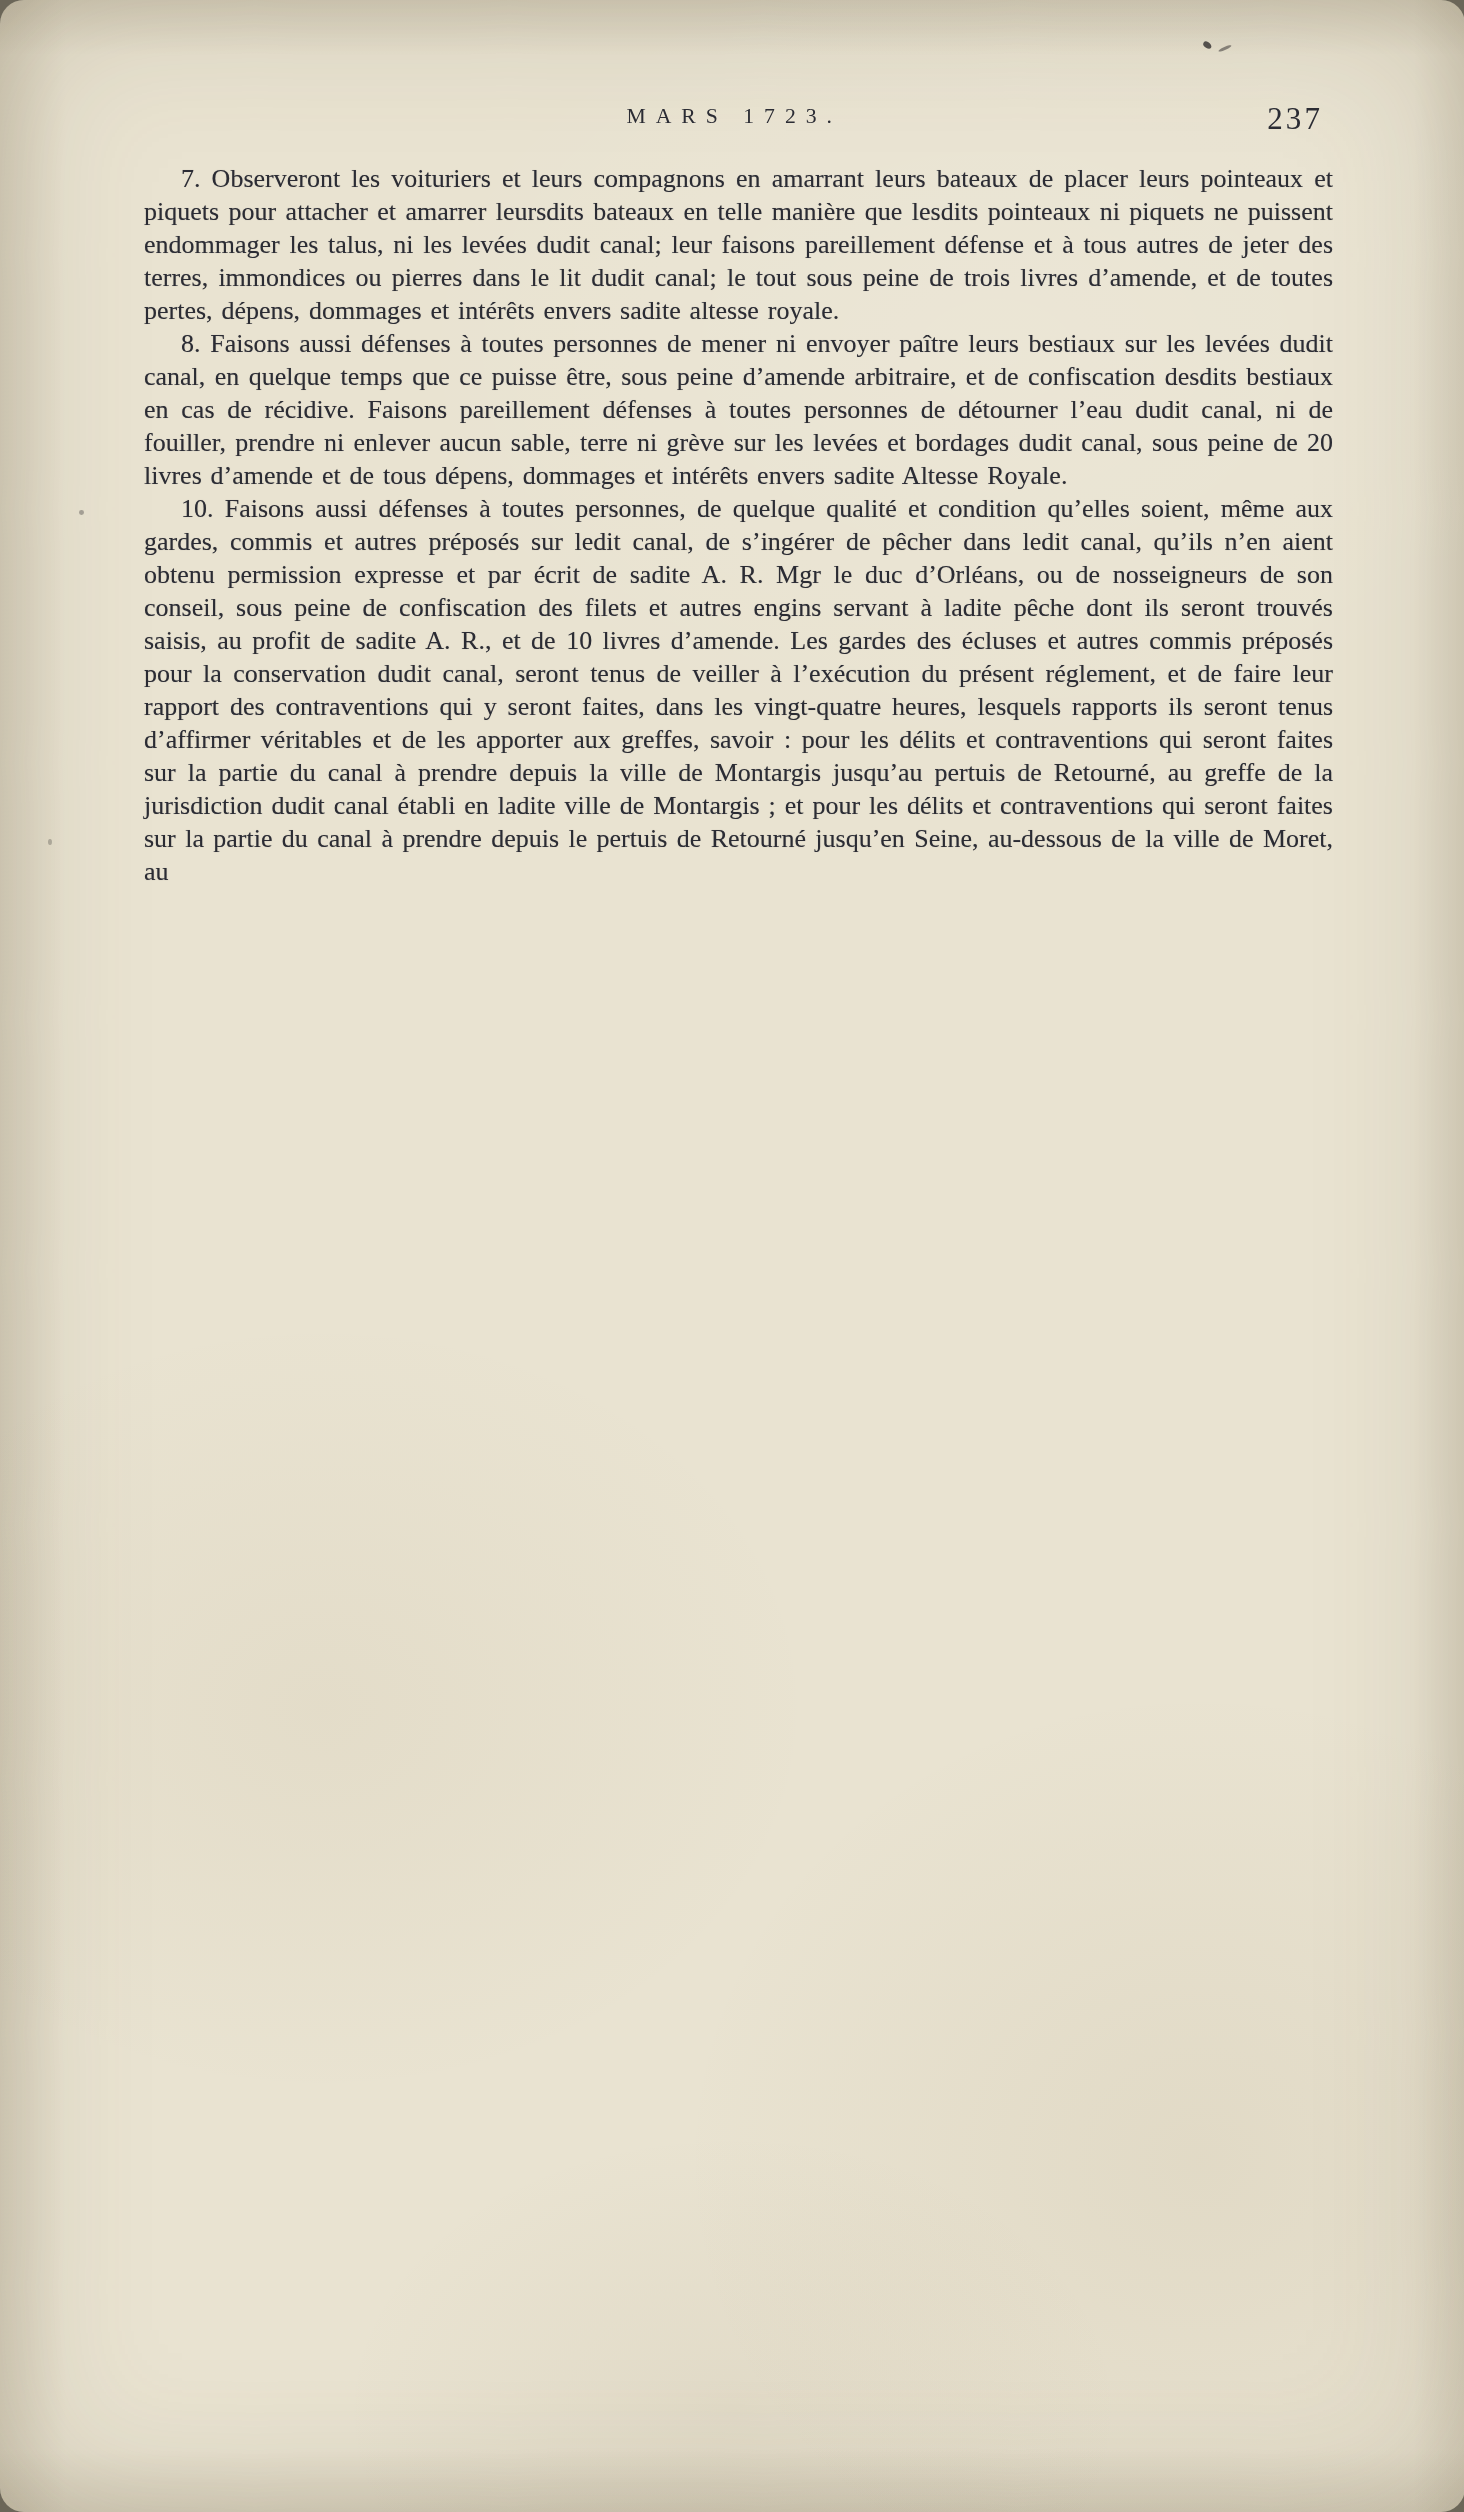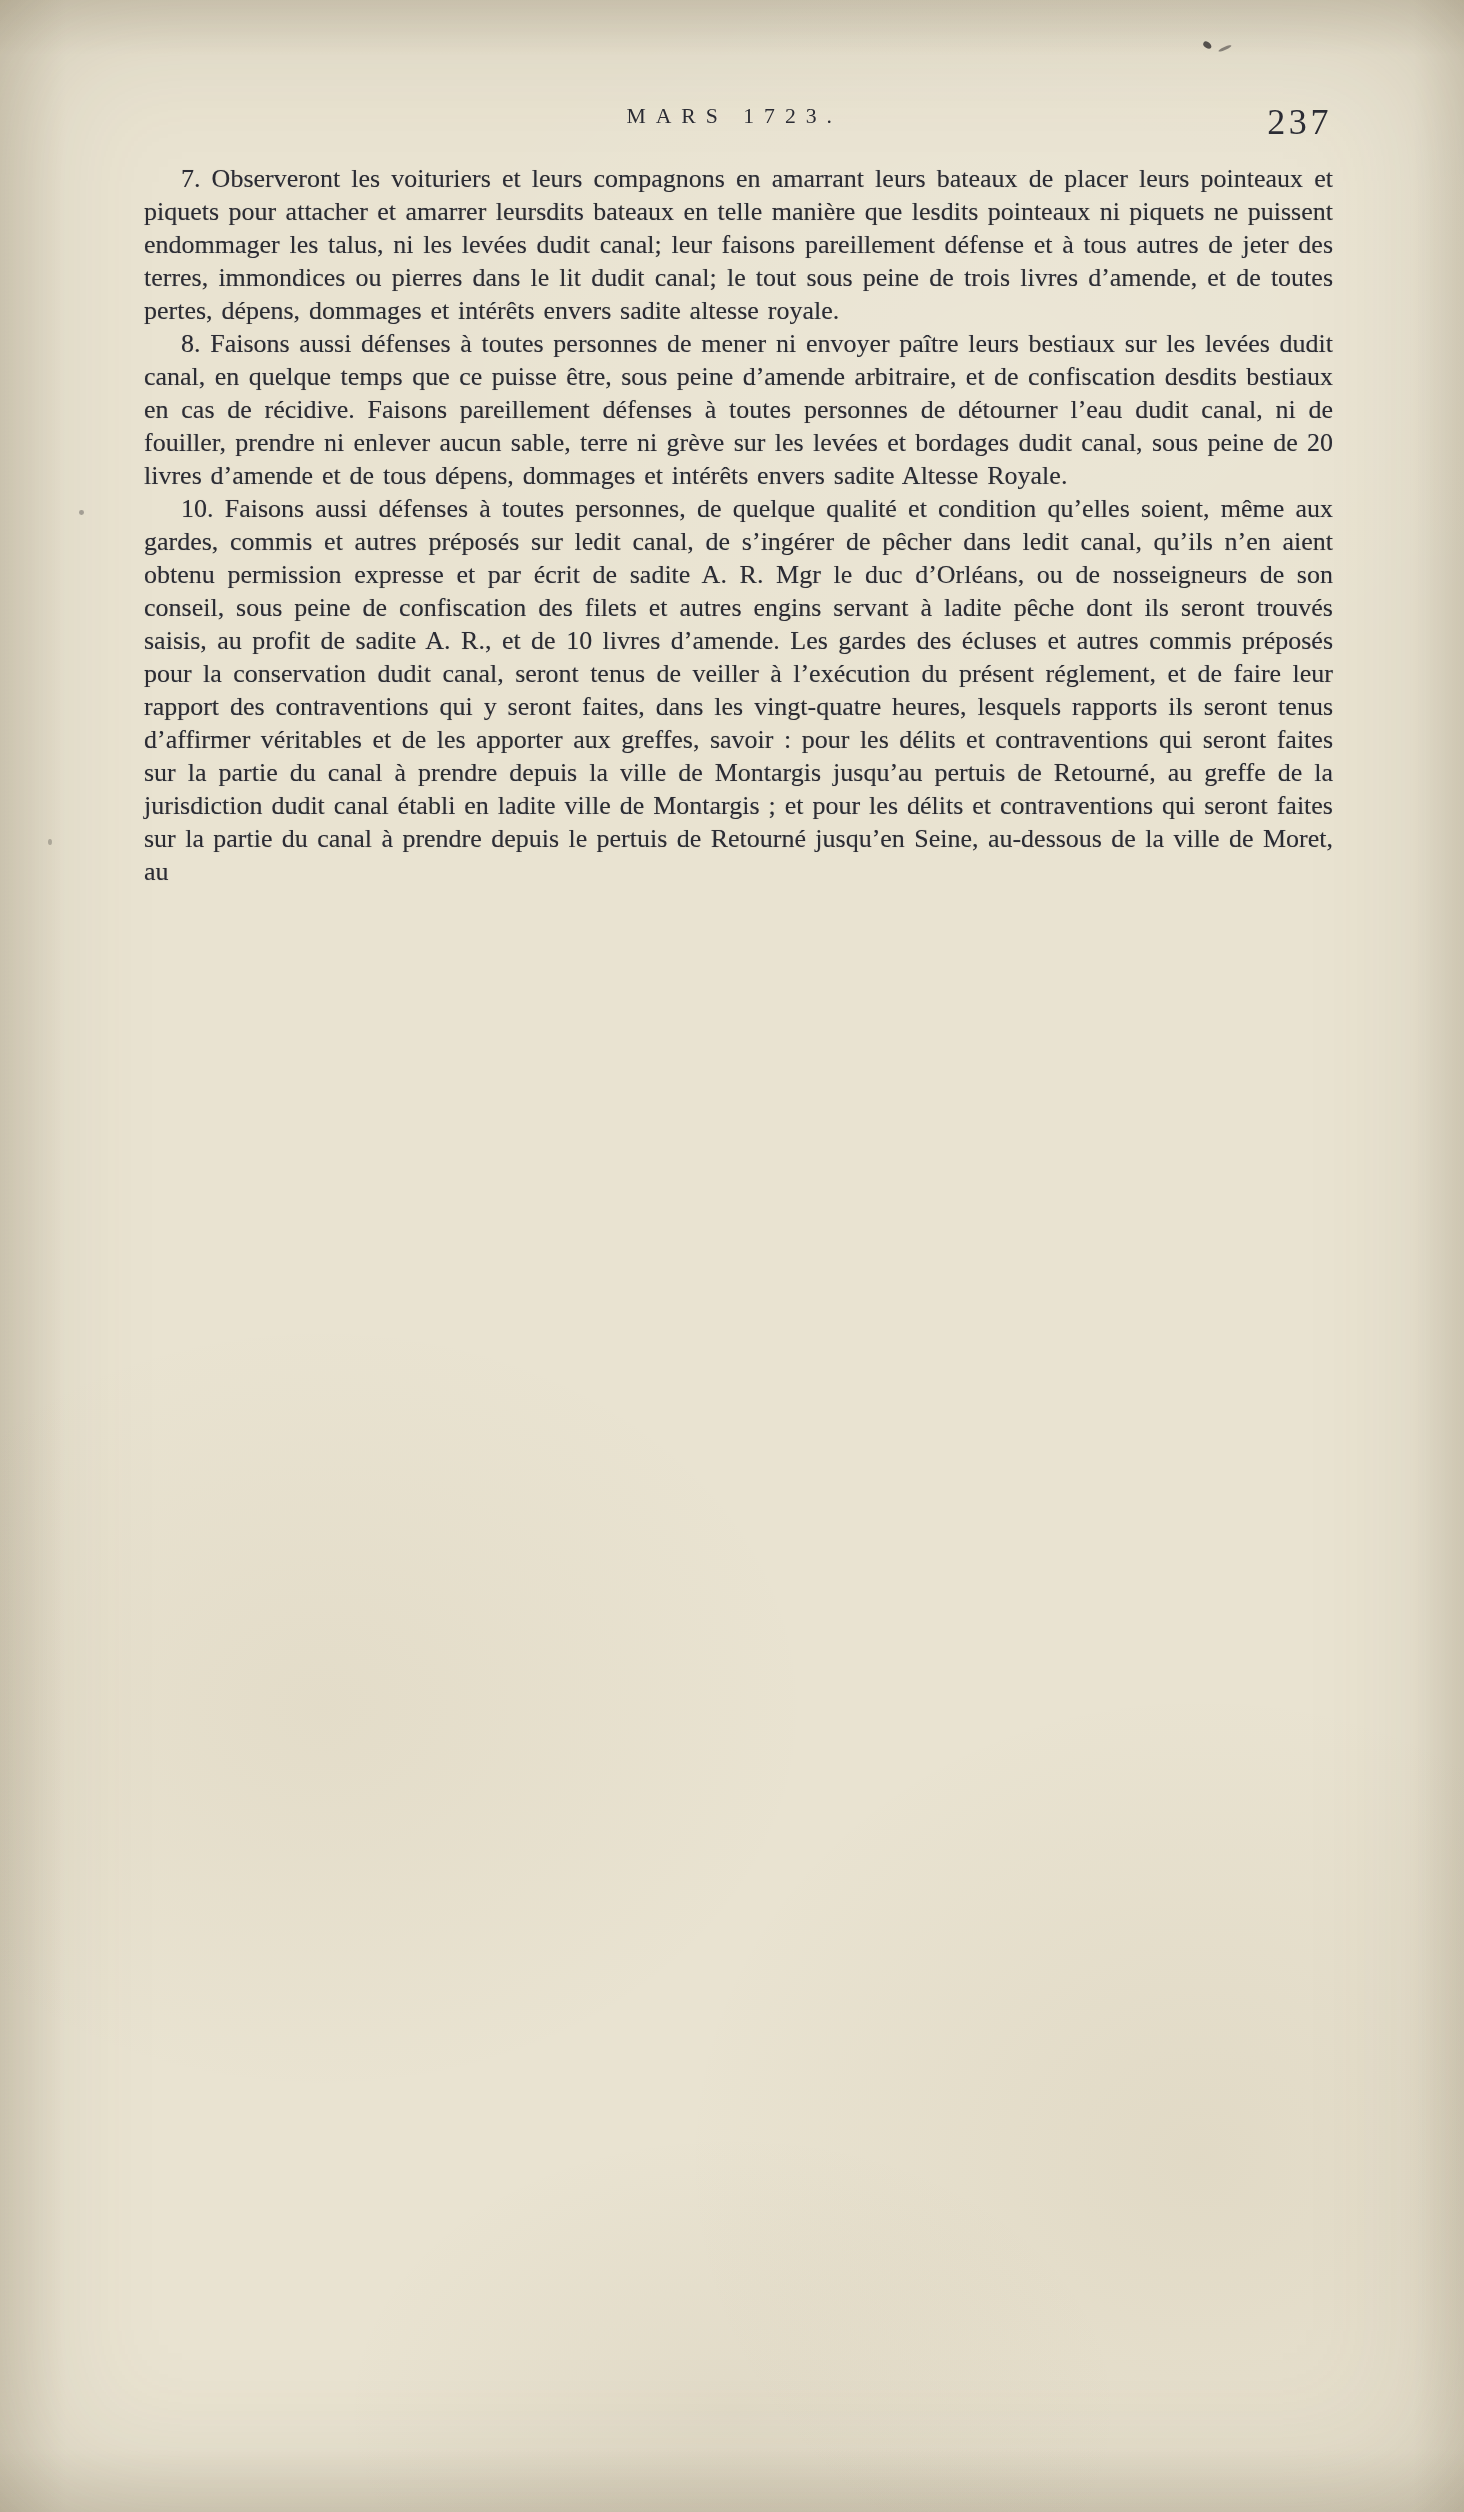--- a/index.html
+++ b/index.html
@@ -23,20 +23,21 @@
     color: var(--ink, #2b2c34);
     background:
       radial-gradient(1003px 682px at 68% 14%, rgba(255,255,255,.10), transparent 62%),
       radial-gradient(762px 602px at 22% 68%, rgba(120,95,50,.05), transparent 65%),
       radial-gradient(842px 762px at 82% 86%, rgba(120,95,50,.07), transparent 62%),
       radial-gradient(561px 401px at 50% 96%, rgba(110,90,55,.06), transparent 70%),
       linear-gradient(90deg, rgba(95,80,50,.12), rgba(95,80,50,0) 4.5%, rgba(95,80,50,0) 96.5%, rgba(95,80,50,.10)),
       linear-gradient(180deg, rgba(95,80,50,.14), rgba(95,80,50,0) 2.2%, rgba(95,80,50,0) 97.5%, rgba(95,80,50,.12)),
       var(--paper, #e9e3d1);
     box-shadow: inset 0 0 152px rgba(92, 76, 48, .22);
+    border-radius: 24px;
   }
 
   
   .page-header {
     position: absolute;
     left: 144px;
     top: 101px;
     width: 1189px;
     height: 35px;
   }
@@ -45,23 +46,23 @@
     left: 50%;
     transform: translateX(-52%);
     top: 3.2px;
     font-size: 21.7px;
     letter-spacing: .46em;
     white-space: nowrap;
     color: var(--ink, #2b2c34);
   }
   .page-number {
     position: absolute;
-    right: 1px;
+    right: 10px;
     top: 0;
-    font-size: 36px;
+    font-size: 31px;
     letter-spacing: .10em;
     color: var(--ink, #2b2c34);
   }
 
   
   .text-block {
     position: absolute;
     left: 144px;
     top: 162px;
     width: 1189px;

